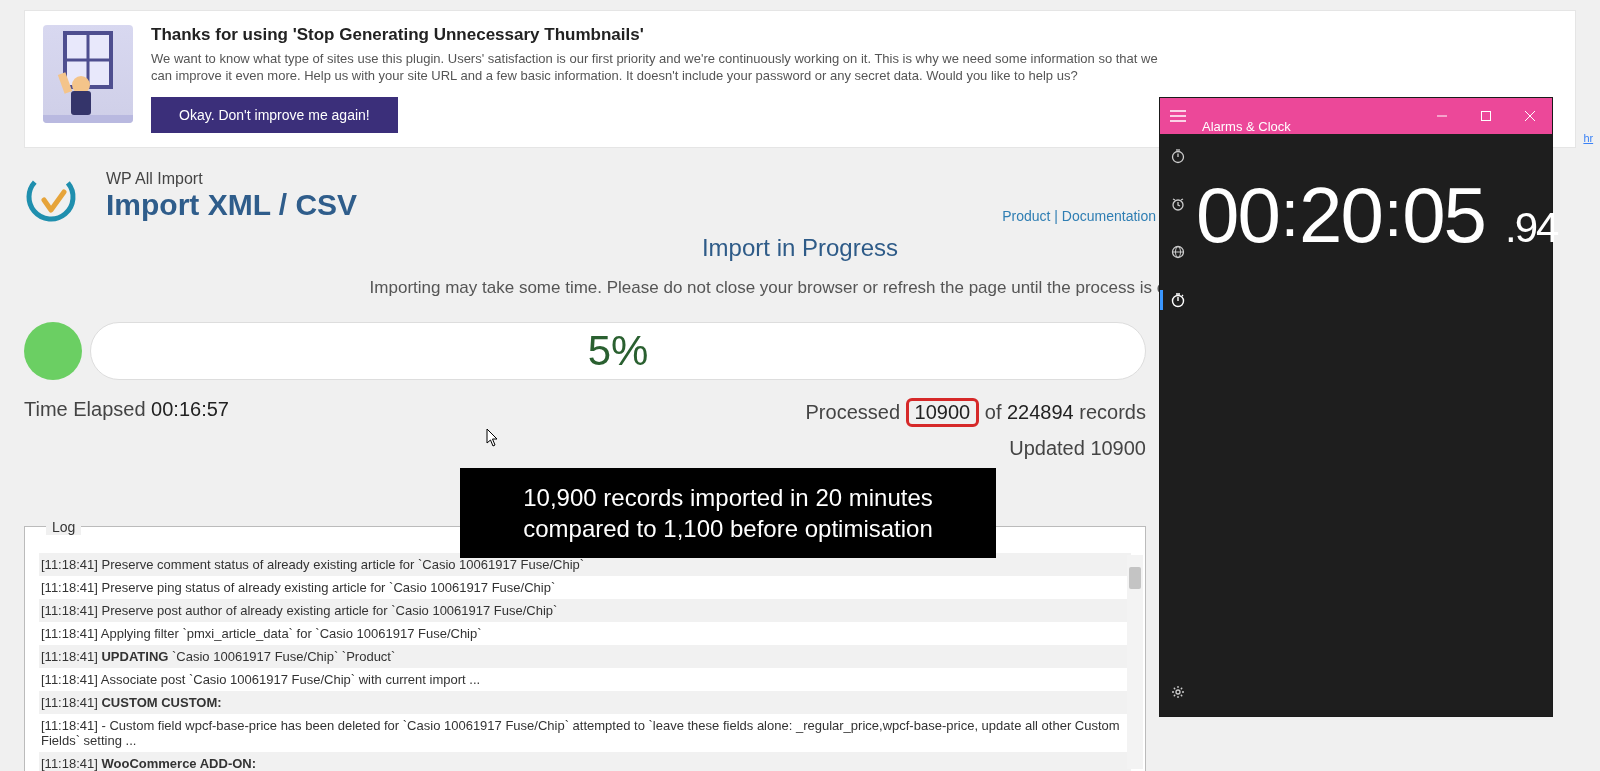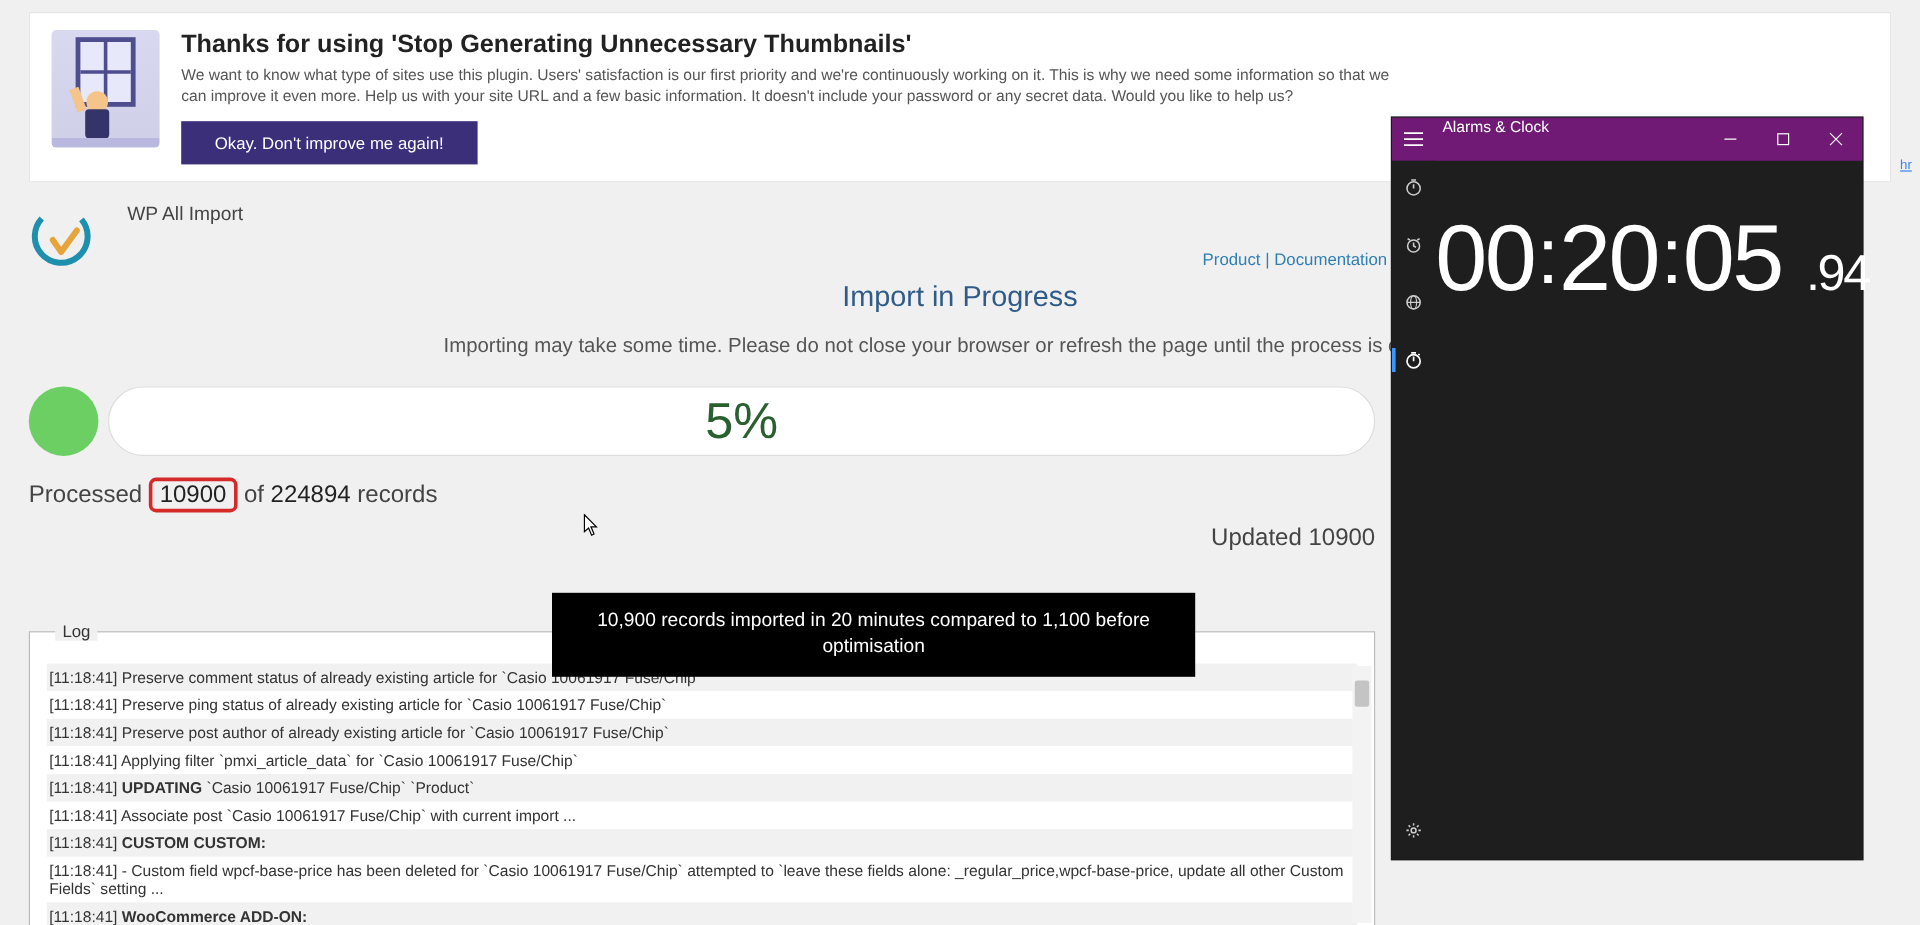--- a/index.html
+++ b/index.html
@@ -11,21 +11,21 @@
     position: absolute; left: 24px; top: 10px; right: 24px;
     background: #fff; border: 1px solid #e5e5e5; padding: 14px 18px 14px 18px;
     display: flex; gap: 18px;
   }
   .notice-illustration {
     width: 90px; height: 98px; flex: 0 0 90px;
     background: linear-gradient(#d8d8f0,#cfcfe8);
     border-radius: 4px; position: relative; overflow: hidden;
   }
   .notice-illustration svg { width: 100%; height: 100%; }
-  .notice-body h3 { font-size: 21px; font-weight: 600; color: #222; margin-bottom: 6px; }
+  .notice-body h3 { font-size: 17px; font-weight: 600; color: #222; margin-bottom: 6px; }
   .notice-body p { font-size: 13px; color: #555; line-height: 1.3; max-width: 1010px; }
   .notice-btn {
     margin-top: 12px; background: #3b2f7a; color: #fff; border: none;
     padding: 10px 28px; font-size: 14px; cursor: pointer;
   }
 
   
   .page {
     position: absolute; left: 24px; right: 24px; top: 170px; bottom: 0;
   }
@@ -48,43 +48,43 @@
   .metrics { display: flex; justify-content: space-between; margin-top: 18px; font-size: 20px; color: #444; width: 1122px; }
   .metrics .hl { color: #222; }
   .processed-box { border: 3px solid #d62929; border-radius: 6px; padding: 0 6px; display: inline-block; }
   .updated-row { text-align: right; font-size: 20px; color: #444; margin-top: 10px; width: 1122px; }
 
   
   .cursor { position: absolute; left: 486px; top: 428px; width: 14px; height: 20px; pointer-events:none; }
 
   
   .callout {
-    position: absolute; left: 460px; top: 494px; background: #000; color: #fff;
-    font-size: 16px; padding: 14px 24px; width: 536px; text-align: center; line-height: 1.3;
+    position: absolute; left: 460px; top: 468px; background: #000; color: #fff;
+    font-size: 24px; padding: 14px 24px; width: 536px; text-align: center; line-height: 1.3;
     z-index: 5;
   }
 
   
   .log-box { position: absolute; left: 24px; top: 508px; width: 1122px; }
   .log-legend { position: relative; top: 10px; left: 22px; background: #f0f0f0; padding: 0 6px; font-size: 14px; color: #333; z-index: 2; display: inline-block; }
   .log-frame { border: 1px solid #bbb; padding: 26px 14px 10px 14px; background: #fff; height: 250px; overflow: hidden; position: relative; }
   .log-list { font-size: 13px; color: #333; }
   .log-list div { padding: 4px 2px; border-bottom: 0; }
   .log-list div:nth-child(odd) { background: #f1f1f1; }
   .log-list div:nth-child(even) { background: #fff; }
   .log-scroll { position: absolute; right: 2px; top: 28px; width: 16px; bottom: 6px; background: #f3f3f3; }
   .log-scroll .thumb { position: absolute; top: 12px; width: 12px; left: 2px; height: 22px; background: #c4c4c4; border-radius: 2px; cursor: pointer; }
 
   
   .win {
     position: absolute; left: 1160px; top: 98px; width: 392px; height: 618px;
     background: #1e1e1e; color: #fff; font-family: "Segoe UI", sans-serif;
     display: flex; flex-direction: column; box-shadow: 0 0 0 1px #1a1a1a;
   }
-  .titlebar { display: flex; align-items: flex-start; height: 36px; background: #701a75; }
+  .titlebar { display: flex; align-items: flex-end; height: 36px; background: #ec4899; }
   .hamburger { width: 36px; height: 36px; display: flex; align-items: center; justify-content: center; cursor: pointer; }
   .title-text { font-size: 13px; margin-left: 6px; flex: 1; }
   .winbtn { width: 44px; height: 36px; display: flex; align-items: center; justify-content: center; cursor: pointer; }
   .win-body { display: flex; flex: 1; min-height: 0; }
   .rail { width: 36px; background: #1e1e1e; display: flex; flex-direction: column; align-items: center; padding-top: 8px; gap: 20px; }
   .rail .ritem { width: 36px; height: 28px; display: flex; align-items: center; justify-content: center; cursor: pointer; position: relative; }
   .rail .ritem.active::before { content: ""; position: absolute; left: 0; top: 4px; bottom: 4px; width: 3px; background: #3a97ff; }
   .rail-spacer { flex: 1; }
   .content { flex: 1; display: flex; flex-direction: row; align-items: flex-start; position: relative; }
   .expand { position: absolute; right: 14px; top: 12px; cursor: pointer; }
@@ -124,38 +124,42 @@
 </div>
 
 <div class="page">
   <div class="page-header">
     <svg class="logo" viewBox="0 0 54 54">
       <circle cx="27" cy="27" r="22" fill="none" stroke="#1f8fae" stroke-width="5" stroke-dasharray="100 40" transform="rotate(-40 27 27)"></circle>
       <path d="M20 30 L27 40 L40 22" fill="none" stroke="#e6a43a" stroke-width="5" stroke-linecap="round" stroke-linejoin="round"></path>
     </svg>
     <div class="page-titles">
       <div class="breadcrumb">WP All Import</div>
+      <h1>Import XML / CSV</h1>
     </div>
     <div class="header-links">
       <a>Product</a><span> | </span><a>Documentation</a>
     </div>
   </div>
 
   <div class="progress-section">
     <div class="progress-title">Import in Progress</div>
     <div class="progress-sub">Importing may take some time. Please do not close your browser or refresh the page until the process is complete.</div>
 
     <div class="progress-row" style="width:1122px;">
       <div class="dot"></div>
       <div class="bar-wrap">
         <div class="pct">5%</div>
       </div>
     </div>
 
     <div class="metrics">
+      <div>
+        <span>Time Elapsed </span><span class="hl">00:16:57</span>
+      </div>
       <div>
         <span>Processed </span><span class="processed-box hl">10900</span><span> of </span><span class="hl">224894</span><span> records</span>
       </div>
     </div>
     <div class="updated-row">
       <span>Updated </span><span class="hl">10900</span>
     </div>
   </div>
 </div>
 

